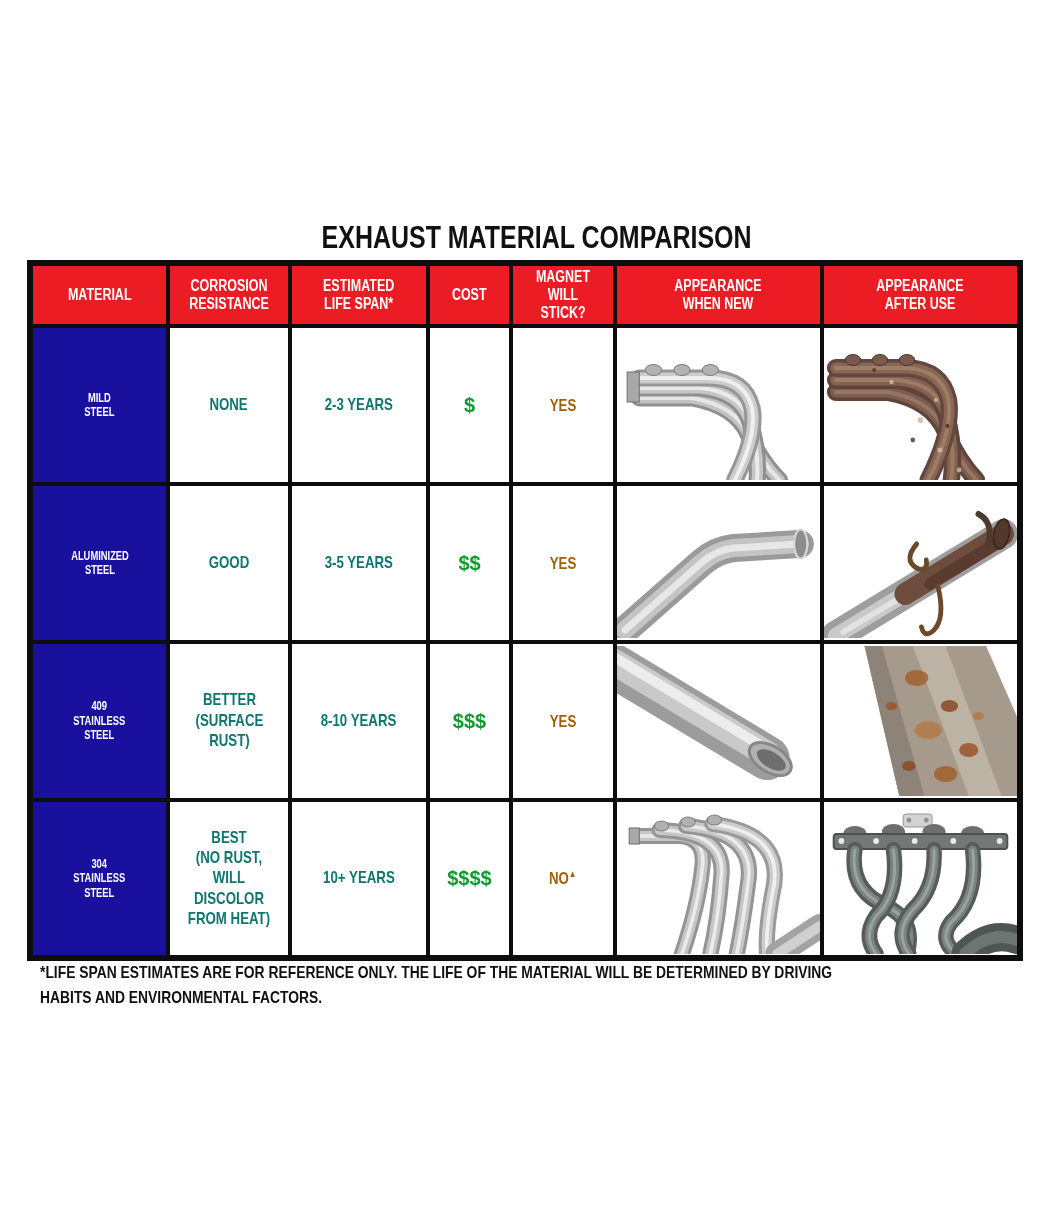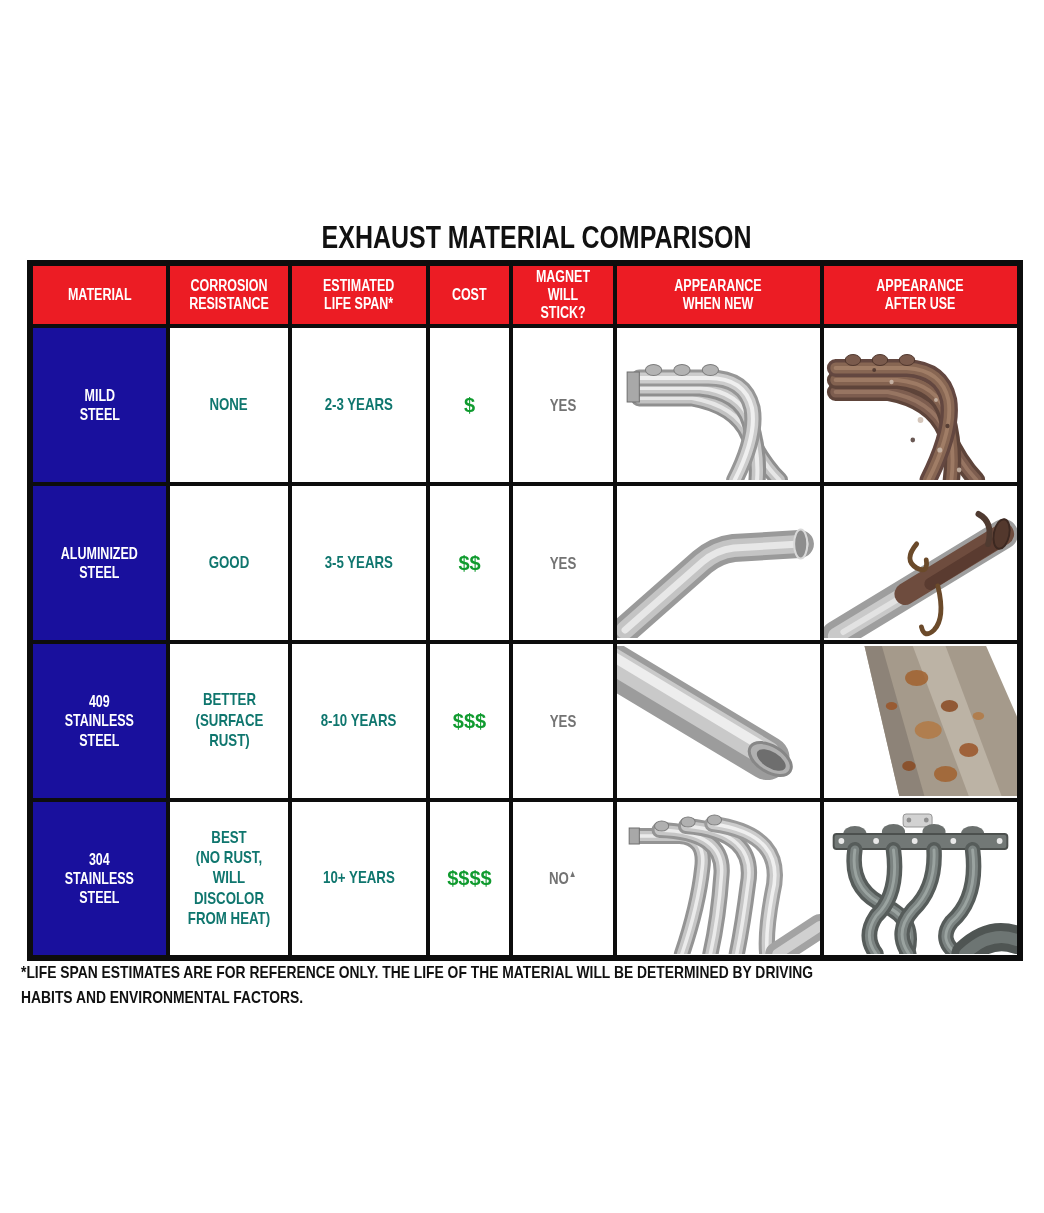--- a/index.html
+++ b/index.html
@@ -41,39 +41,39 @@
     overflow:hidden;
   }
   tr.hdr{height:63px;}
   tr.row{height:158px;}
   th.hcell{
     background:#ec1c24;color:#ffffff;
     font-size:16px;font-weight:bold;line-height:1.12;
   }
   td.mat{
     background:#19109d;color:#ffffff;
-    font-size:16px;font-weight:bold;line-height:1.2;
+    font-size:12px;font-weight:bold;line-height:1.2;
   }
   td.txt{
     background:#ffffff;color:#0f766e;
     font-size:17px;font-weight:bold;line-height:1.2;
   }
   td.cost{
     background:#ffffff;color:#109b2f;
     font-size:20px;font-weight:bold;
   }
   td.mag{
-    background:#ffffff;color:#737373;
+    background:#ffffff;color:#a16207;
     font-size:17px;font-weight:bold;
   }
   td.mag sup{font-size:10px;vertical-align:super;}
   td.photo{background:#ffffff;padding:0;}
   svg.ph{display:block;width:100%;height:150px;}
   .footnotes{
-    position:absolute;left:21px;top:960px;width:1005px;
+    position:absolute;left:40px;top:960px;width:1005px;
     font-size:16.5px;font-weight:bold;color:#101010;
     line-height:1.5;
   }
   .footnotes .fline{white-space:nowrap;}
 </style>
 </head>
 <body>
 
 <div class="title"><span class="condense">EXHAUST MATERIAL COMPARISON</span></div>
 

